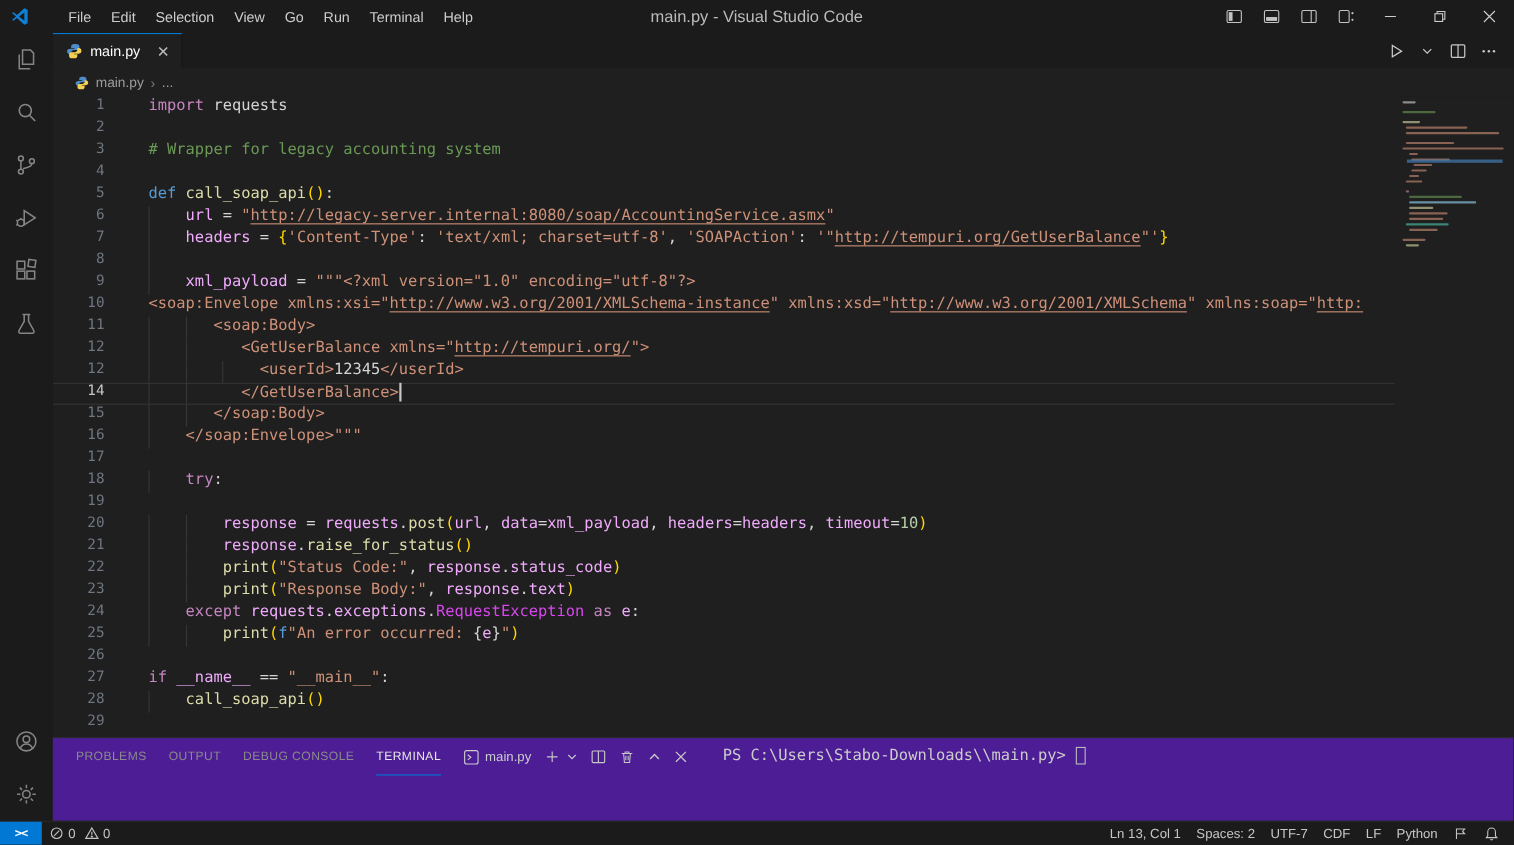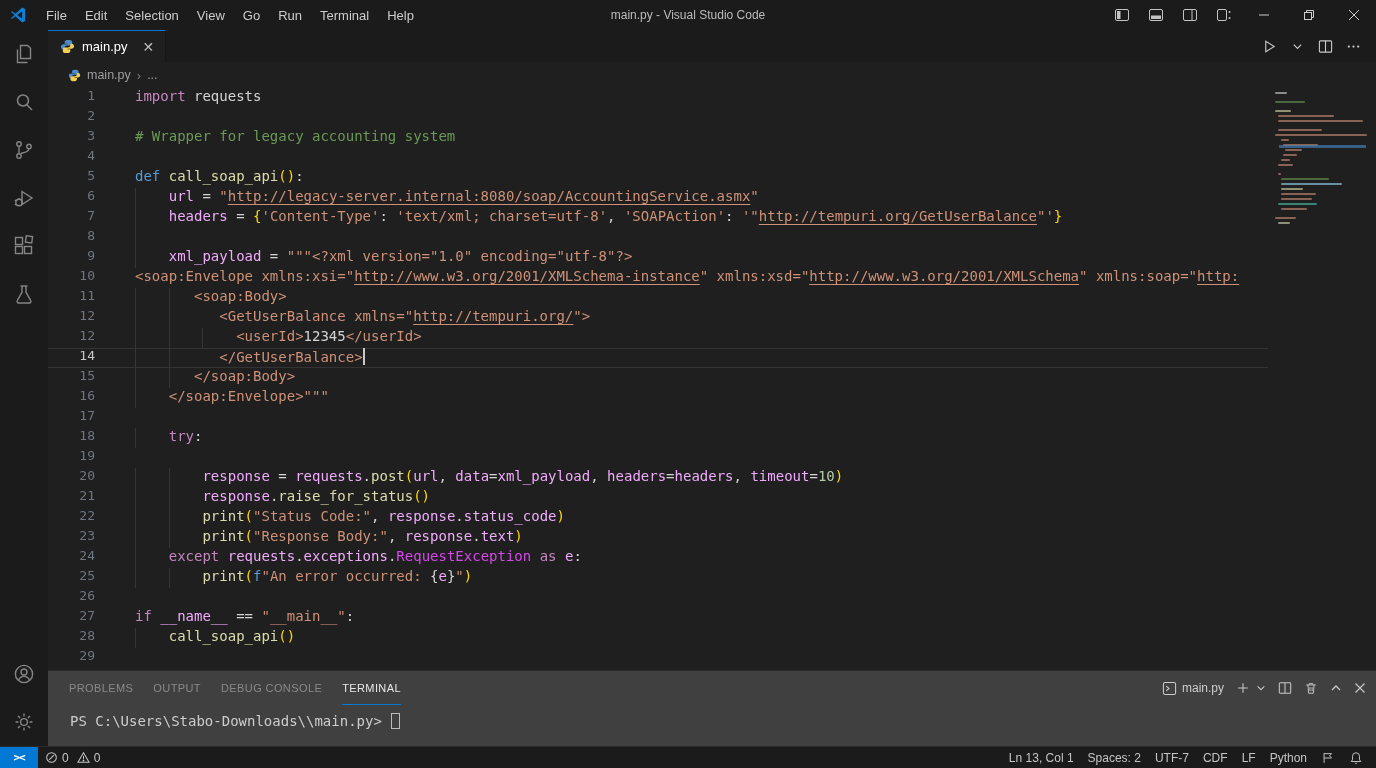--- a/index.html
+++ b/index.html
@@ -1,24 +1,24 @@
 <!DOCTYPE html>
 <html><head>
 <meta charset="utf-8">
 <style>
   * { box-sizing: border-box; margin:0; padding:0; }
   html,body { width:1376px; height:768px; overflow:hidden; background:#1f1f1f;
     font-family:"Liberation Sans", sans-serif; color:#cccccc; }
 
   
-  .titlebar { height:30px; background:#1b1b1b; display:flex; align-items:center; position:relative; }
+  .titlebar { height:30px; background:#1b1b1b; display:flex; align-items:center; position:relative;gap:16px; }
   .vslogo { width:18px; height:18px; margin:0 10px 0 9px; flex:0 0 auto; }
   .menubar { display:flex; align-items:center; height:100%; z-index:2; }
   .menu-item { padding:0 9px; font-size:13px; color:#cccccc; height:100%; display:flex; align-items:center; cursor:default; }
-  .win-title { position:absolute; left:0; right:0; text-align:center; font-size:12px; color:#bbbbbb; pointer-events:none; }
+  .win-title { position:absolute; left:0; right:0; text-align:center; font-size:15px; color:#bbbbbb; pointer-events:none; }
   .tb-right { margin-left:auto; display:flex; align-items:center; height:100%; z-index:2; }
   .layout-btn { width:34px; height:100%; display:flex; align-items:center; justify-content:center; color:#c3c3c3; }
   .win-btn { width:45px; height:100%; display:flex; align-items:center; justify-content:center; color:#cccccc; font-size:14px; }
 
   
   .mid { display:flex; height:716px; }
   .activitybar { width:48px; background:#1b1b1b; display:flex; flex-direction:column; align-items:center; }
   .act-icon { width:48px; height:48px; display:flex; align-items:center; justify-content:center; color:#858585; }
   .act-bottom { margin-top:auto; display:flex; flex-direction:column; align-items:center; }
   .maincol { flex:1; display:flex; flex-direction:column; min-width:0; }
@@ -47,21 +47,21 @@
   .cursor { display:inline-block; width:2px; height:17px; background:#c8c8c8; vertical-align:text-bottom; }
   .cur-line { position:absolute; left:0; right:108px; height:20px; border-top:1px solid #333333; border-bottom:1px solid #333333; pointer-events:none; }
 
   
   .minimap { position:absolute; top:0; right:0; width:108px; height:100%; background:#1f1f1f; padding:3px 4px 0 7px; }
   .mm-row { height:4px; position:relative; }
   .mm-bar { height:2px; margin-top:1px; opacity:.6; border-radius:1px; }
   .mm-cursor { position:absolute; left:4px; right:6px; height:3px; background:rgba(70,130,190,.65); }
 
   
-  .panel { height:76px; background:#404040; border-top:1px solid #2b2b2b; display:flex; flex-direction:column; }
+  .panel { height:76px; background:#4c1d95; border-top:1px solid #2b2b2b; display:flex; flex-direction:row; }
   .panel-header { height:34px; display:flex; align-items:center; padding:0 10px 0 21px; flex:0 0 auto; }
   .panel-tabs { display:flex; height:100%; align-items:center; }
   .panel-tab { margin-right:20px; font-size:11px; letter-spacing:.4px; color:#8a8a8a; height:100%; display:flex; align-items:center; border-bottom:1px solid transparent; }
   .panel-tab.active { color:#e7e7e7; border-bottom:1px solid #0078d4; }
   .panel-actions { margin-left:auto; display:flex; align-items:center; gap:12px; color:#c7c7c7; }
   .term-label { display:flex; align-items:center; gap:5px; font-size:12px; color:#cccccc; }
   .terminal-body { padding:8px 0 0 22px; font:14px "DejaVu Sans Mono", monospace; color:#cccccc; }
   .term-cursor { display:inline-block; width:9px; height:16px; border:1px solid #b8bcbf; vertical-align:text-bottom; margin-left:1px; }
 
   

